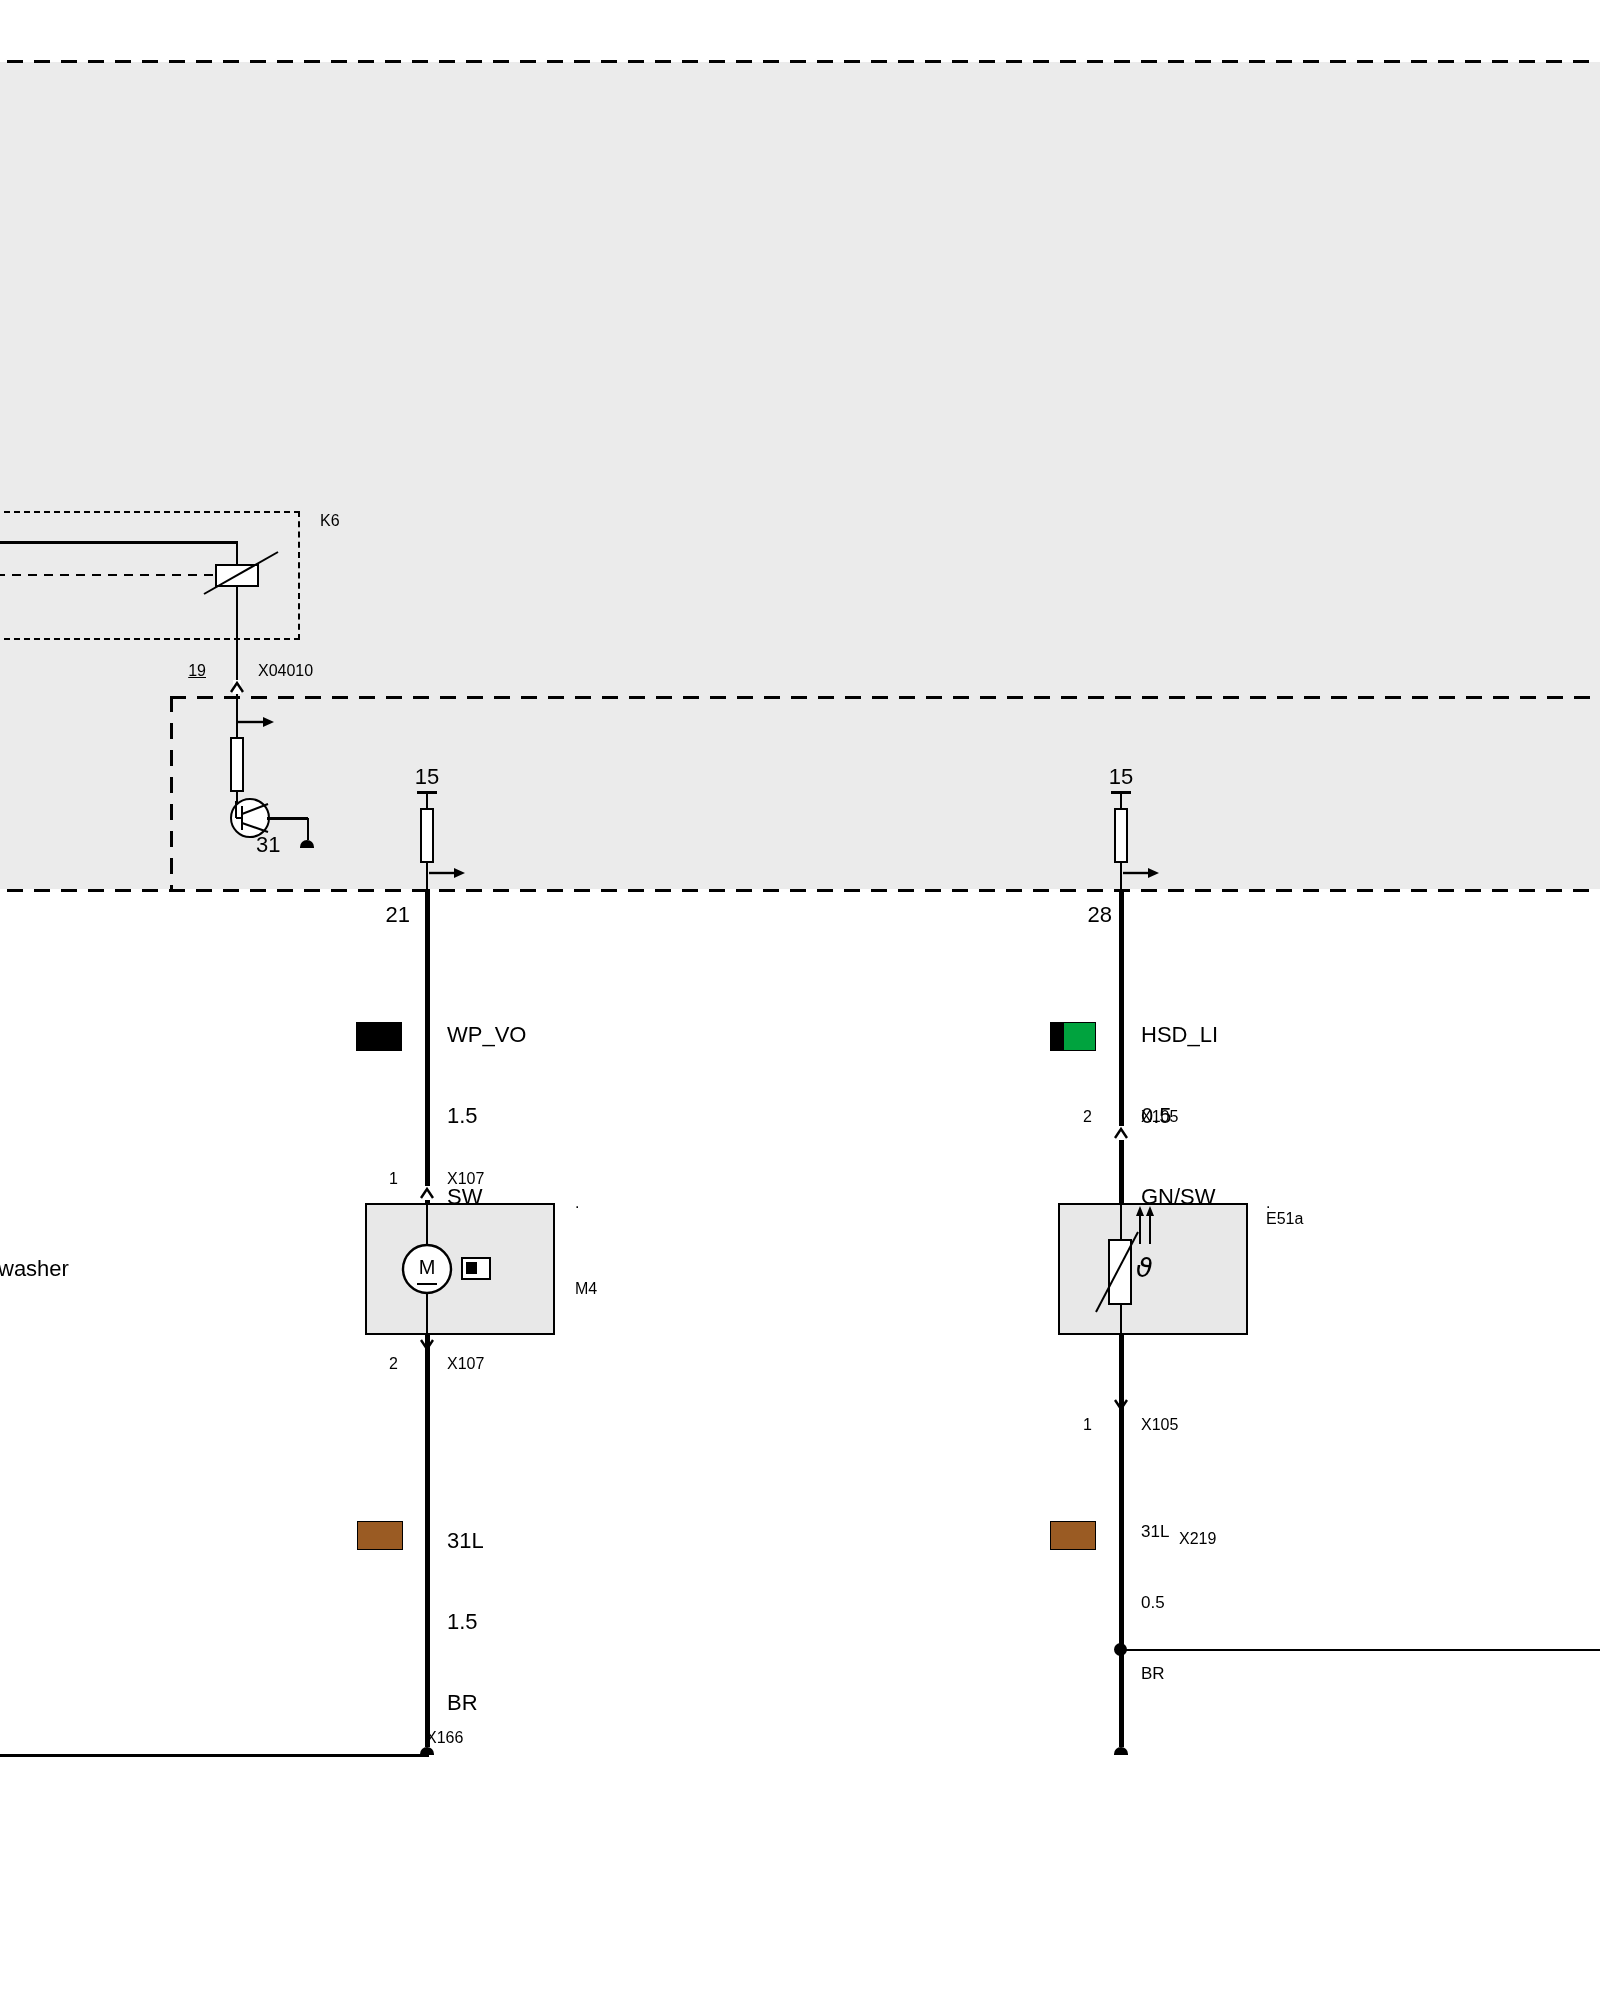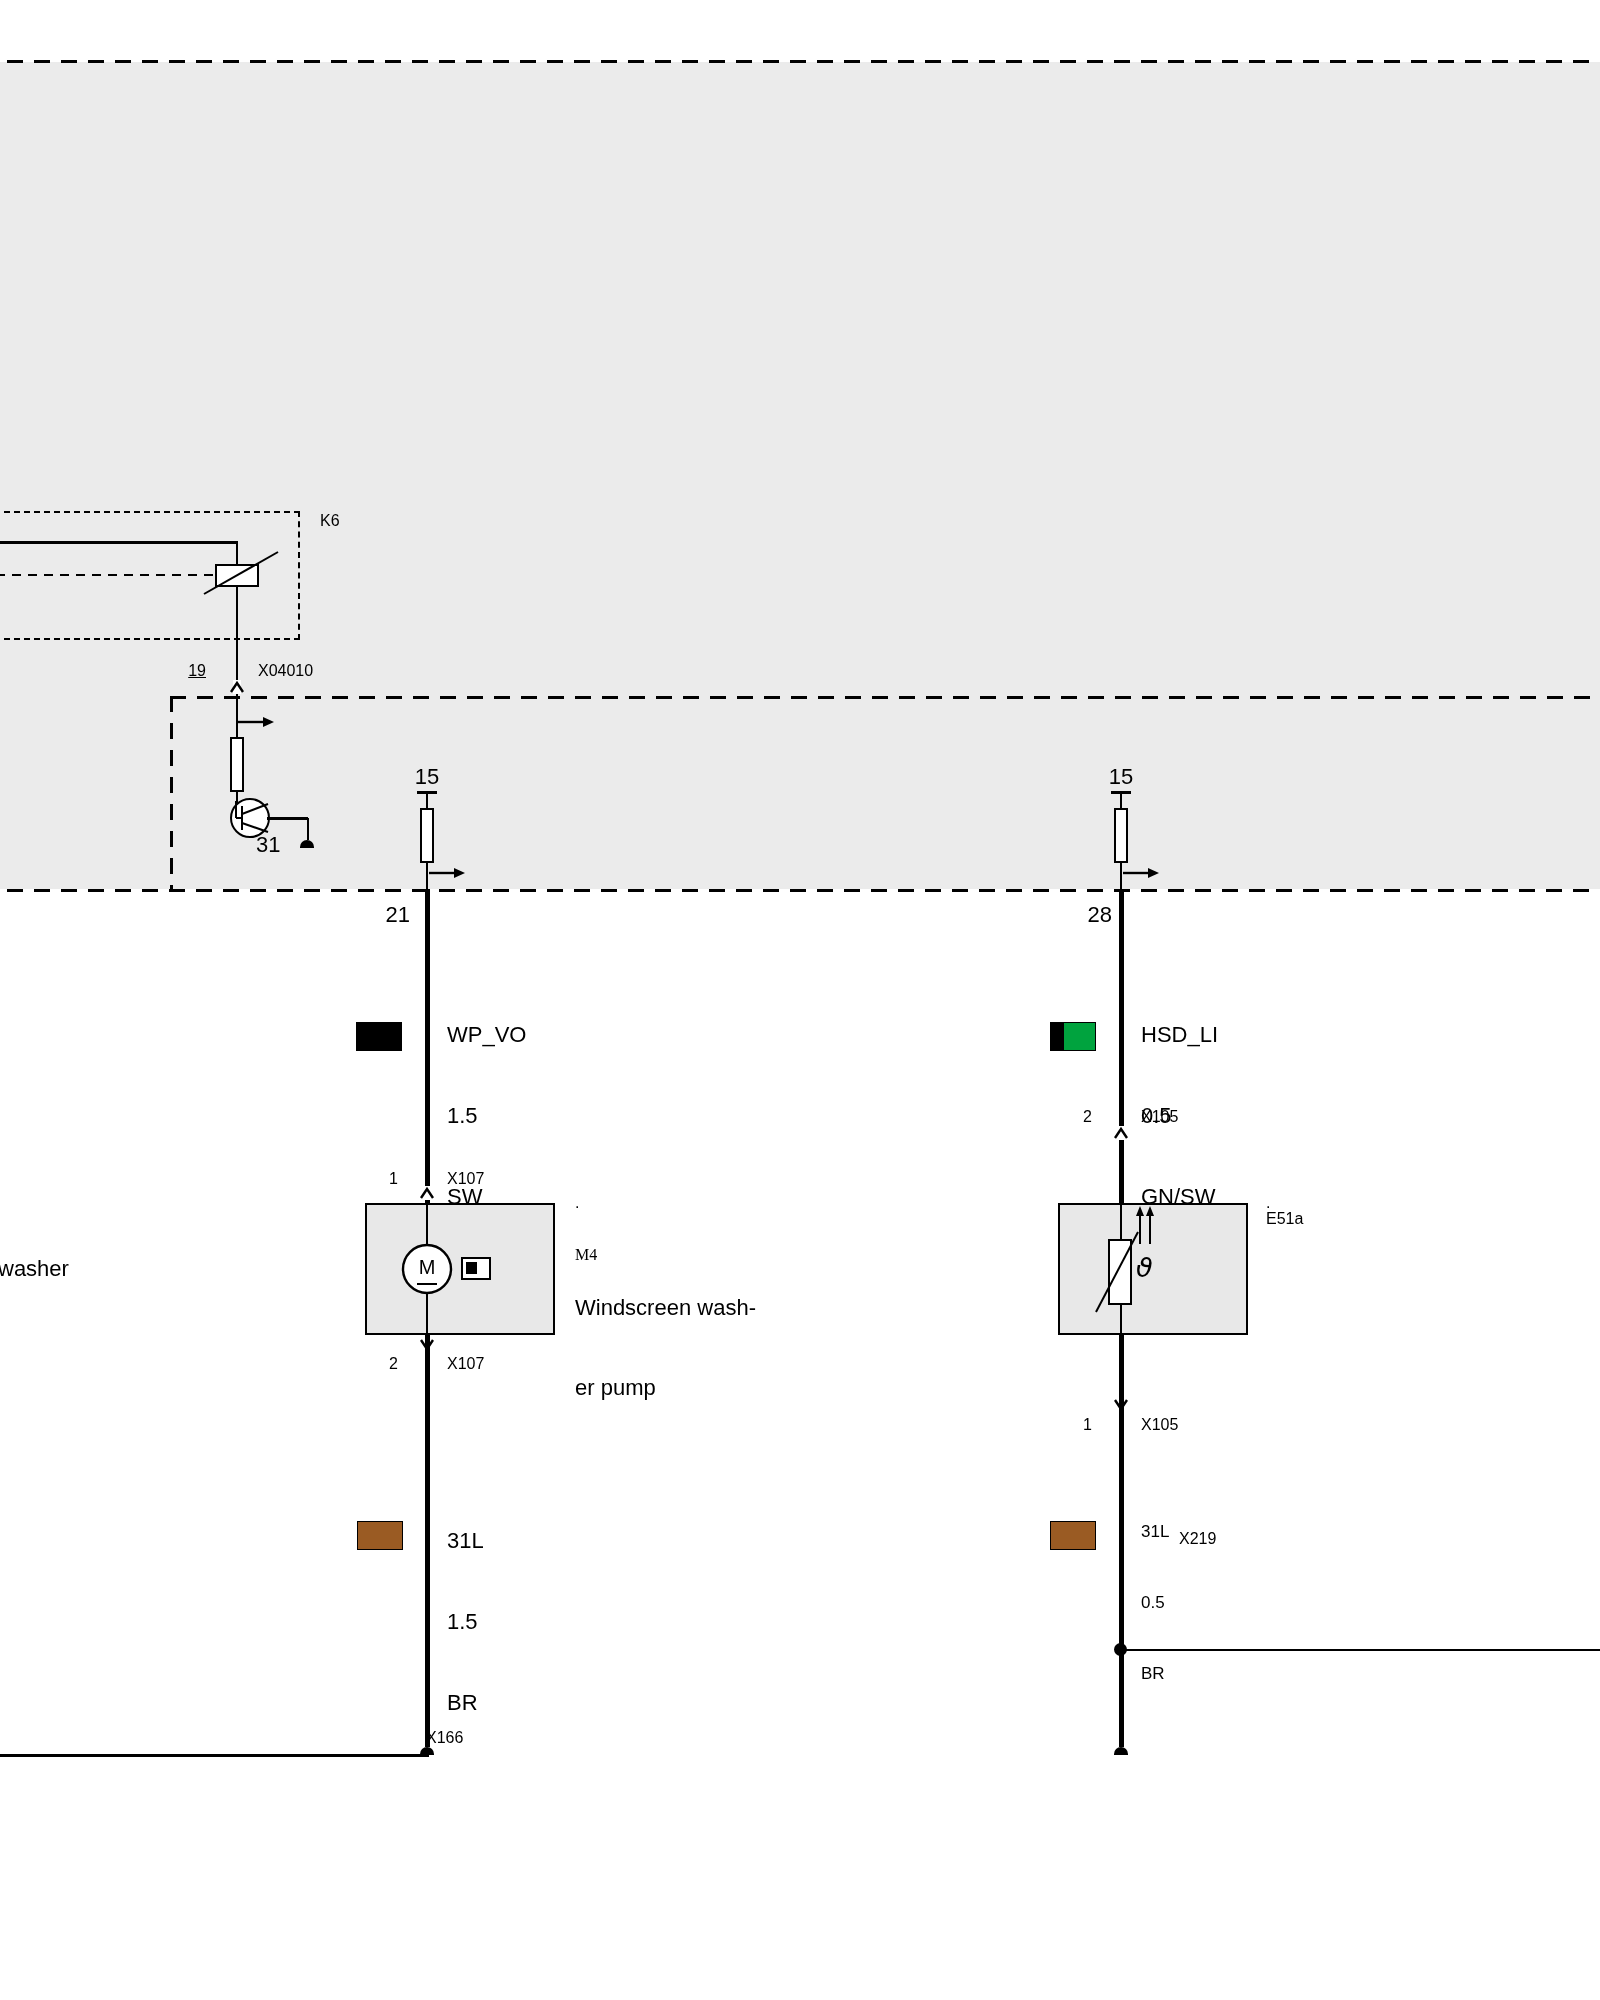--- a/index.html
+++ b/index.html
@@ -133,25 +133,21 @@
     <circle cx="28" cy="28" r="24" fill="#fff" stroke="#000" stroke-width="2.4"></circle>
   </svg>
   <div class="lbl f20 center" style="left:405px;top:1256px;width:44px;">M</div>
   <div class="hl" style="left:417px;top:1283px;width:20px;height:2.2px;"></div>
   <div class="abs" style="left:461px;top:1257px;width:30px;height:23px;background:#fff;border:2px solid #000;box-sizing:border-box;">
     <div class="abs" style="left:3px;top:3px;width:11px;height:12px;background:#000;"></div>
   </div>
   <div class="vl" style="left:425.7px;top:1293px;width:2.5px;height:42px;"></div>
 
   <div class="lbl f16" style="left:575px;top:1194px;">.</div>
-  <div class="lbl f16" style="left:575px;top:1246px;font-family:Liberation Serif, serif;">M4</div>
-  <div class="lbl f22 lh28" style="left:575px;top:1242px;">
-    <div>Windscreen wash-</div>
-    <div>er pump</div>
-  </div>
+  <div class="lbl f16" style="left:575px;top:1280px;">M4</div>
 
   <svg style="left:418px;top:1338px;" width="18" height="14" viewBox="0 0 18 14">
     <rect x="5" y="0" width="8" height="14" fill="#fff"></rect>
     <polyline points="3,2 9,11 15,2" fill="none" stroke="#000" stroke-width="2.4"></polyline>
   </svg>
   <div class="lbl f16 right" style="left:352px;top:1355px;width:46px;">2</div>
   <div class="lbl f16" style="left:447px;top:1355px;">X107</div>
 
   <div class="vl" style="left:424.5px;top:1335px;width:5px;height:412px;"></div>
 

